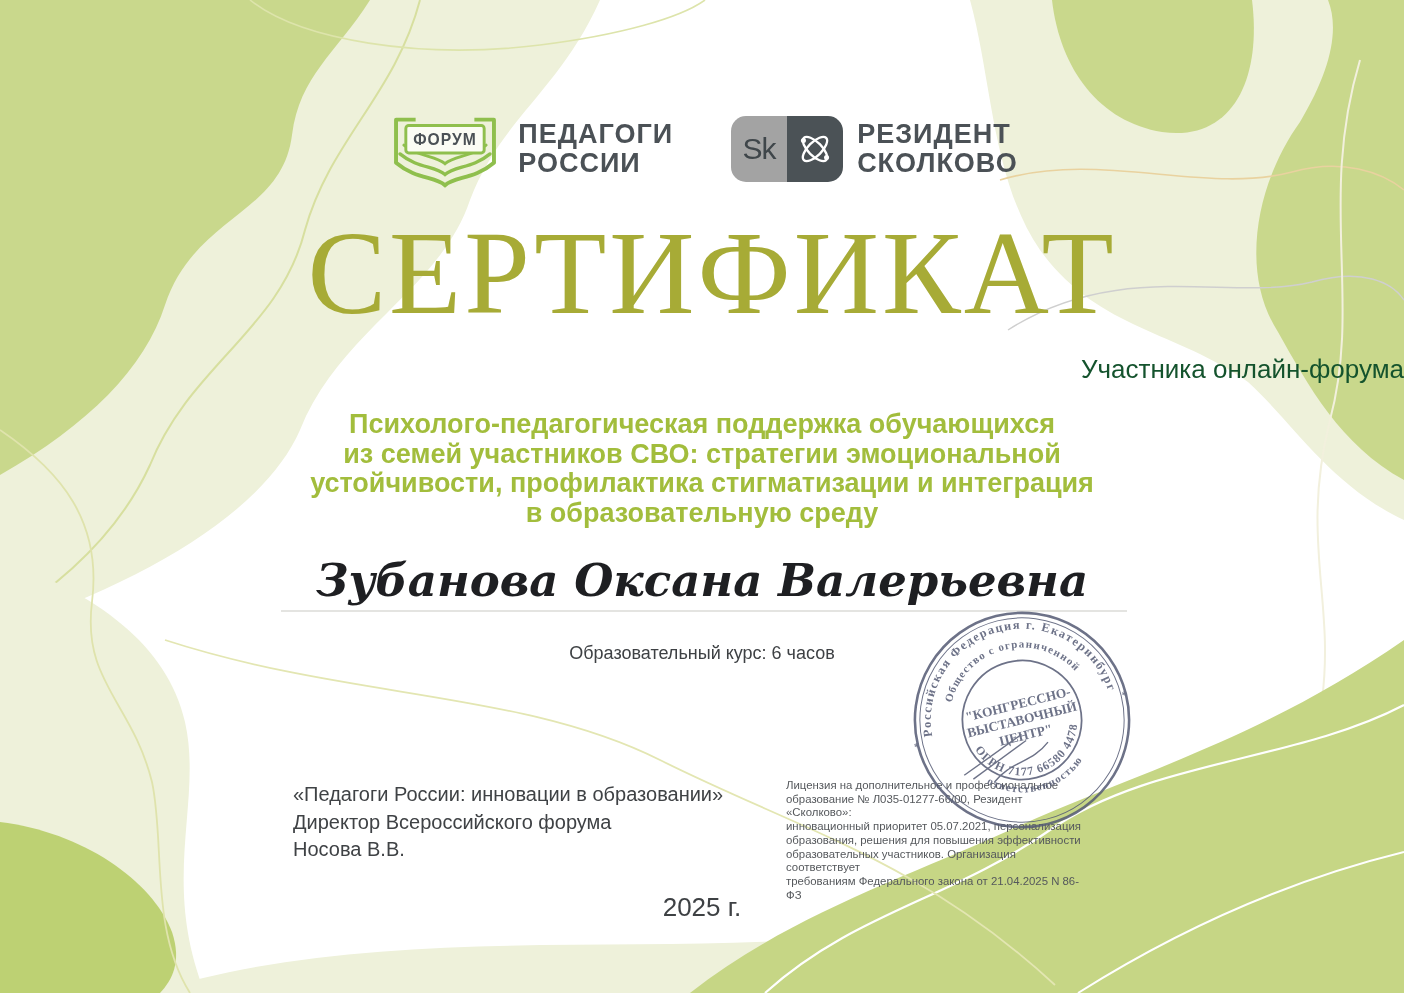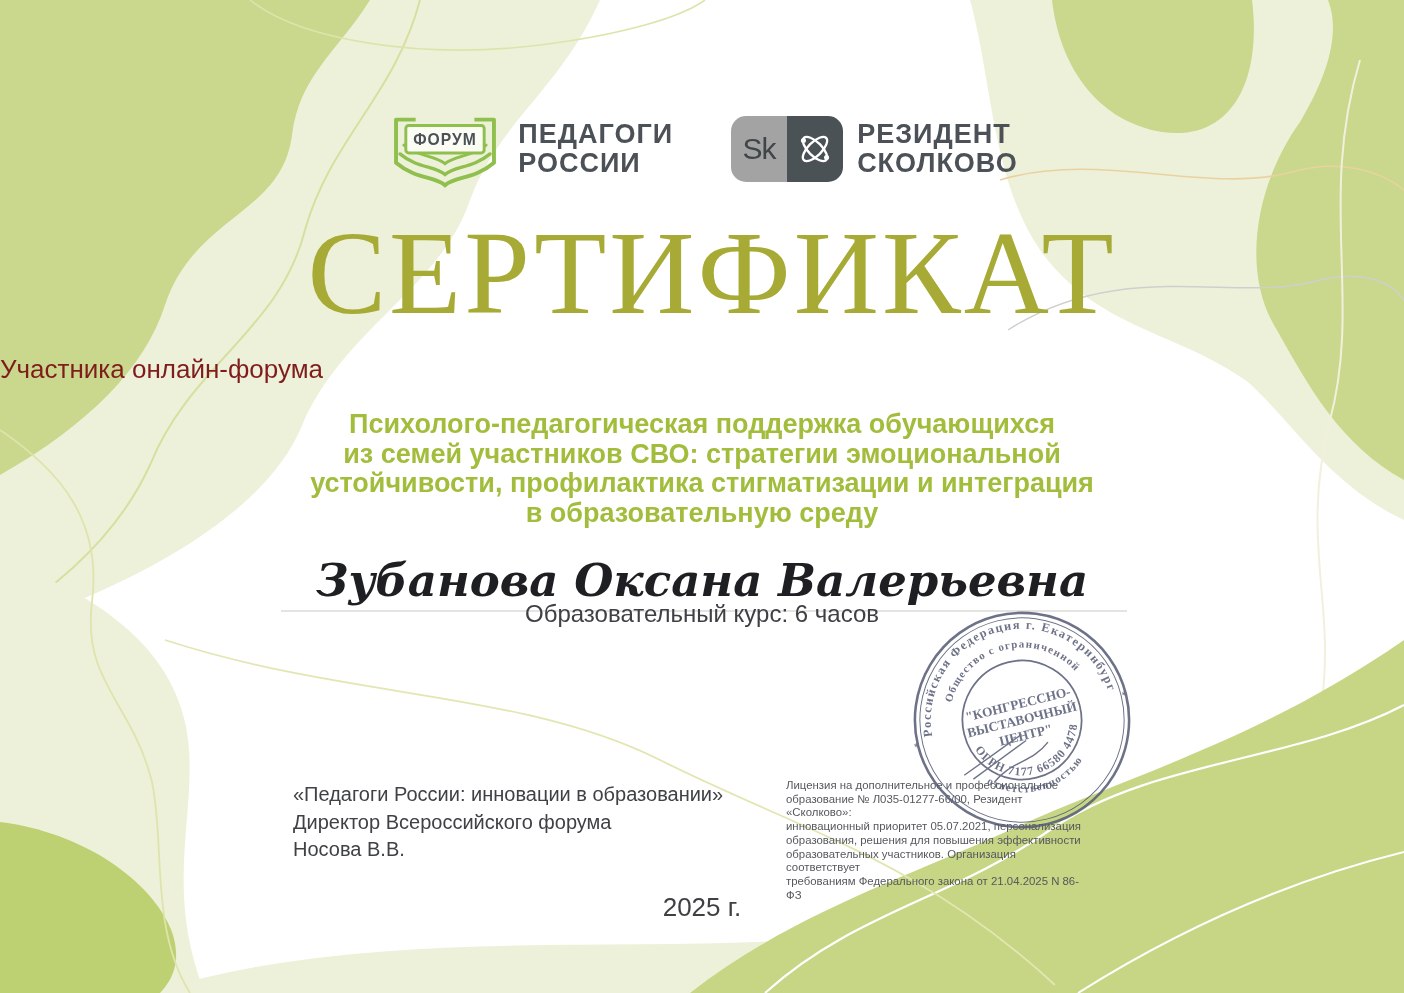--- a/index.html
+++ b/index.html
@@ -35,40 +35,40 @@
   
   .cert-title {
     position:absolute; top:193px; left:0; width:100%;
     text-align:center;
     font-family:"Liberation Serif", serif;
     font-size:118px; font-weight:400; letter-spacing:3px;
     color:#a7ab36; line-height:130px;padding-left:20px;
   }
   .cert-subtitle {
     position:absolute; top:338px; left:0; width:100%;
-    text-align:left; font-size:26px; color:#7f1d1d;
+    text-align:right; font-size:26px; color:#14532d;
   }
   .cert-topic {
     position:absolute; top:394px; left:0; width:100%;
     text-align:center; font-size:27px; font-weight:bold;
     color:#a2bd3c; line-height:29.5px;
   }
   .cert-name {
     position:absolute; top:538px; left:0; width:100%;
     text-align:center;
     font-family:"DejaVu Serif", serif; font-style:italic; font-weight:bold;
     font-size:45px; color:#1e1f22;
   }
   .name-rule {
     position:absolute; top:594px; left:281px; width:846px; height:2px;
     background:#e4e4e1;
   }
   .cert-course {
-    position:absolute; top:584px; left:0; width:100%;
-    text-align:center; font-size:24px; color:#3e4144;
+    position:absolute; top:627px; left:0; width:100%;
+    text-align:center; font-size:18px; color:#3e4144;
   }
   .director-block {
     position:absolute; top:765px; left:293px;
     font-size:20px; line-height:27.5px; color:#3f4245;
   }
   .license-block {
     position:absolute; top:763px; left:786px; width:300px;
     font-size:11.4px; line-height:13.7px; color:#55585c;
   }
   .cert-year {

